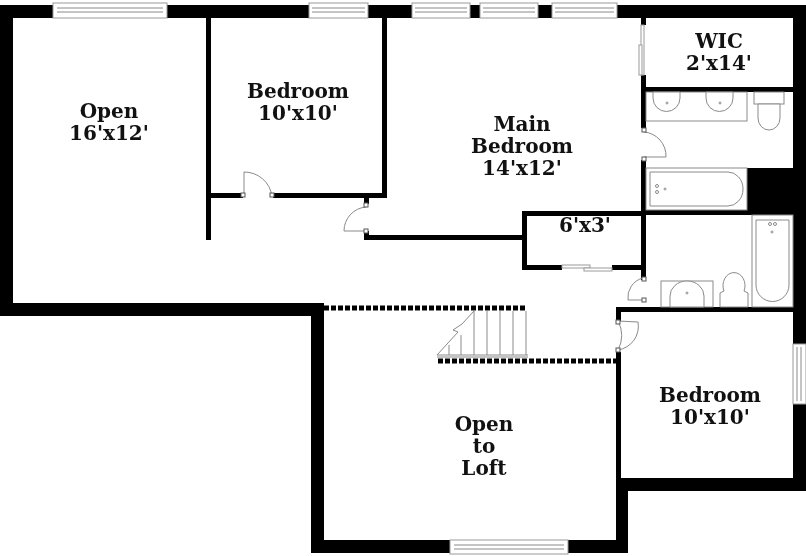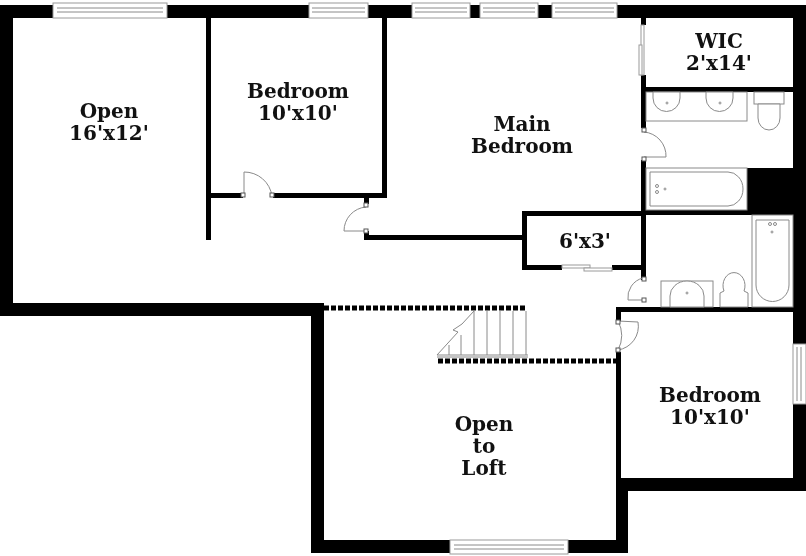--- a/index.html
+++ b/index.html
@@ -238,28 +238,29 @@
 </div>
 
 <div class="room-label" style="left:298px; top:80px;">
   <span>Bedroom</span>
   <span>10'x10'</span>
 </div>
 
 <div class="room-label" style="left:522px; top:73px;margin-top:40px;">
   <span>Main</span>
   <span>Bedroom</span>
+  <span>14'x12'</span>
 </div>
 
 <div class="room-label" style="left:719px; top:30px;">
   <span>WIC</span>
   <span>2'x14'</span>
 </div>
 
-<div class="room-label" style="left:585px; top:230px;">
+<div class="room-label" style="left:585px; top:214px;">
   <span>6'x3'</span>
 </div>
 
 <div class="room-label" style="left:484px; top:413px;">
   <span>Open</span>
   <span>to</span>
   <span>Loft</span>
 </div>
 
 <div class="room-label" style="left:710px; top:384px;">

